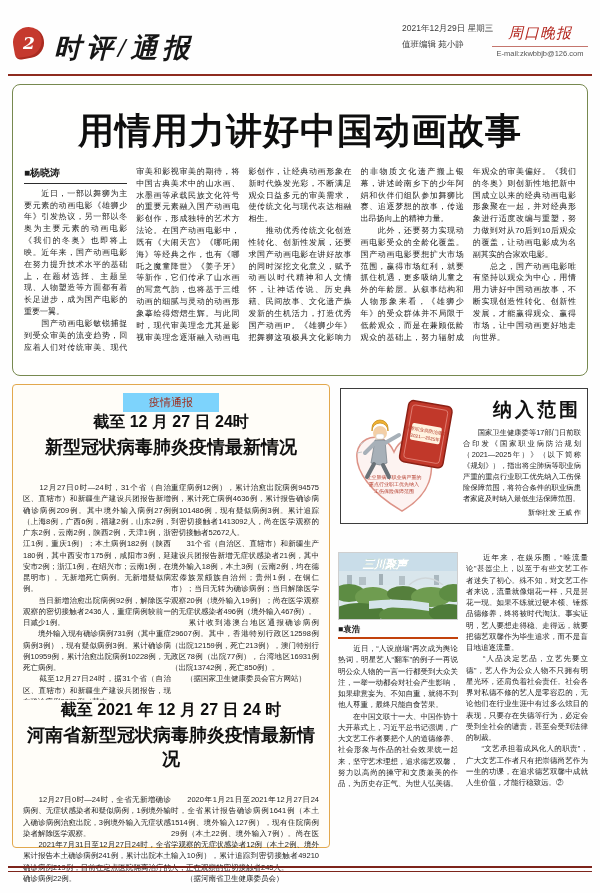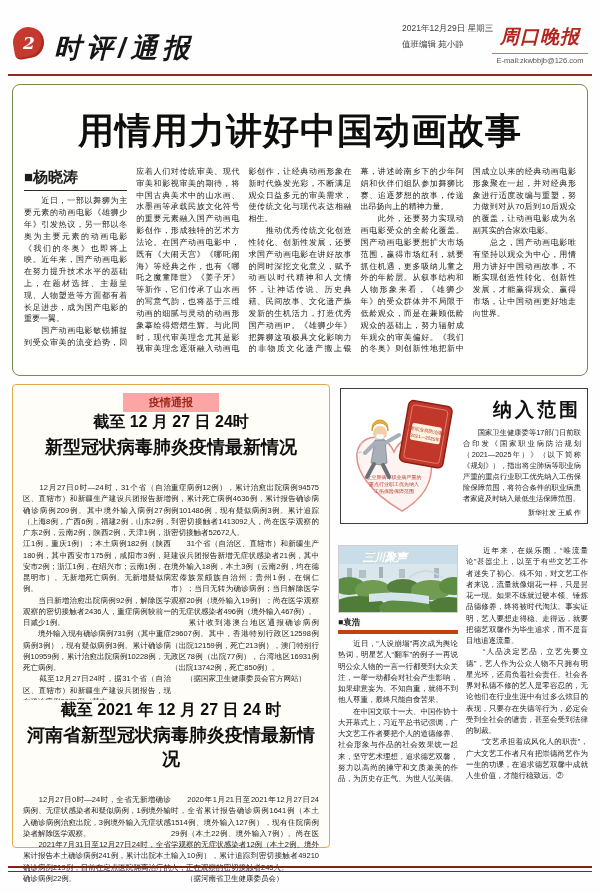--- a/index.html
+++ b/index.html
@@ -2,60 +2,60 @@
 <html><head>
 <meta charset="utf-8">
 <style>
   html,body{margin:0;padding:0;}
   body{width:600px;height:893px;background:#ffffff;font-family:"Liberation Sans",sans-serif;color:#1d1d1d;position:relative;overflow:hidden;}
   .page{position:absolute;inset:0;background:#fefefe;}
 
   
   .badge{position:absolute;left:13px;top:27px;width:31px;height:31px;background:#c5392e;border-radius:50% 50% 50% 6px;transform:rotate(-10deg);display:flex;align-items:center;justify-content:center;box-shadow:inset -2px -2px 0 rgba(120,20,10,.35);}
   .badge span{font-family:"DejaVu Serif",serif;font-style:italic;font-weight:bold;font-size:17px;color:#fff;transform:rotate(10deg);}
-  .section-title{position:absolute;left:54px;top:30px;font-family:Liberation Sans, sans-serif;font-style:italic;font-weight:bold;font-size:27px;letter-spacing:5px;color:#161616;}
+  .section-title{position:absolute;left:54px;top:30px;font-family:Liberation Serif, serif;font-style:italic;font-weight:bold;font-size:27px;letter-spacing:5px;color:#161616;}
   .header-meta{position:absolute;left:402px;top:20px;font-size:8.5px;color:#3a3a3a;line-height:1.9;}
   .masthead{position:absolute;right:12px;top:24px;width:96px;text-align:center;}
-  .masthead-logo{font-family:"DejaVu Serif",serif;font-style:italic;font-weight:bold;font-size:19px;color:#b3251d;letter-spacing:1px;white-space:nowrap;}
+  .masthead-logo{font-family:"DejaVu Serif",serif;font-style:italic;font-weight:normal;font-size:15px;color:#b3251d;letter-spacing:1px;white-space:nowrap;}
   .masthead-email{font-size:7.5px;color:#555;margin-top:3px;padding-top:2px;border-top:1px solid #c4756d;}
   .header-rule{position:absolute;top:74px;left:8px;width:584px;border-top:2.5px solid #8e2b1f;}
 
   
   .main-box{position:absolute;left:12px;top:84px;width:576px;height:292px;box-sizing:border-box;border:1.2px solid #77894f;border-radius:8px;padding:20px 11px;background:#fffffe;}
   .headline{text-align:center;font-weight:900;font-size:36px;letter-spacing:1px;color:#0e0e0e;margin:2px 0 10px;}
   .main-cols{column-count:5;column-gap:9px;height:206px;overflow:hidden;font-size:8px;line-height:1.48;text-align:justify;}
-  .byline{display:block;font-weight:bold;font-size:15px;border-bottom:1px solid #2c2c2c;padding-bottom:2px;margin-bottom:4px;}
+  .byline{display:block;font-weight:bold;font-size:10px;border-bottom:1px solid #2c2c2c;padding-bottom:2px;margin-bottom:4px;}
   .body-text{white-space:pre-wrap;}
 
   
   .epi-box{position:absolute;left:12px;top:384px;width:318px;height:464px;box-sizing:border-box;border:1.5px solid #e2a84d;border-radius:4px;background:#fffdf8;padding:8px 10px;}
-  .epi-tag{width:96px;margin:0 auto;background:#fca5a5;color:#9c2a18;font-weight:bold;font-size:11px;text-align:center;padding:2px 0;}
+  .epi-tag{width:96px;margin:0 auto;background:#7dd3fc;color:#9c2a18;font-weight:normal;font-size:11px;text-align:center;padding:2px 0;}
   .epi-h1{text-align:center;font-weight:bold;font-size:16px;margin-top:0;color:#0f0f0f;}
   .epi-h2{text-align:center;font-weight:bold;font-size:18px;margin-top:2px;color:#0f0f0f;}
   .epi-cols{display:flex;margin-top:23px;}
   .epi-col{flex:1;font-size:7.5px;line-height:1.5;text-align:justify;overflow:hidden;}
   .epi-cols.national .epi-col{height:218px;}
   .epi-cols.henan .epi-col{height:92px;}
 
   
   .coverage-box{position:absolute;left:340px;top:388px;width:248px;height:136px;box-sizing:border-box;border:1px solid #3c3c3c;background:#fff;padding:6px;display:flex;gap:6px;}
   .coverage-right{flex:1;display:flex;flex-direction:column;}
   .coverage-title{font-weight:900;font-size:19px;letter-spacing:3px;text-align:right;color:#101010;margin:2px 0 5px;}
   .coverage-body{font-size:7.3px;line-height:1.5;text-align:justify;white-space:pre-wrap;}
   .coverage-credit{font-size:7px;text-align:right;margin-top:3px;color:#222;}
 
   
   .ethics{position:absolute;left:338px;top:540px;width:250px;}
   .ethics-headline{font-weight:bold;font-size:17.5px;color:#8e1f15;text-align:center;letter-spacing:0.5px;}
-  .ethics-cols{display:flex;gap:8px;margin-top:5px;height:292px;overflow:hidden;}
+  .ethics-cols{display:flex;gap:8px;margin-top:12px;height:292px;overflow:hidden;}
   .ethics-col-left{width:120px;flex:none;}
   .ethics-col-right{flex:1;}
   .ethics-text{font-size:7.5px;line-height:1.5;text-align:justify;white-space:pre-wrap;}
   .photo{display:block;margin-bottom:4px;border:1px solid #cfcfcf;}
-  .ethics-byline{display:block;font-weight:bold;font-size:8.5px;border-bottom:4px solid #c2410c;padding-bottom:1px;margin:2px 0 4px;}
+  .ethics-byline{display:block;font-weight:bold;font-size:8.5px;border-bottom:2px solid #c2410c;padding-bottom:1px;margin:2px 0 4px;}
 
   
   .footer-rule{position:absolute;top:866px;left:8px;width:584px;height:3px;border-top:2px solid #7d241b;border-bottom:1px solid #7d241b;}
 </style>
 </head>
 <body>
 
 <div class="page">
 
   <div class="badge">

